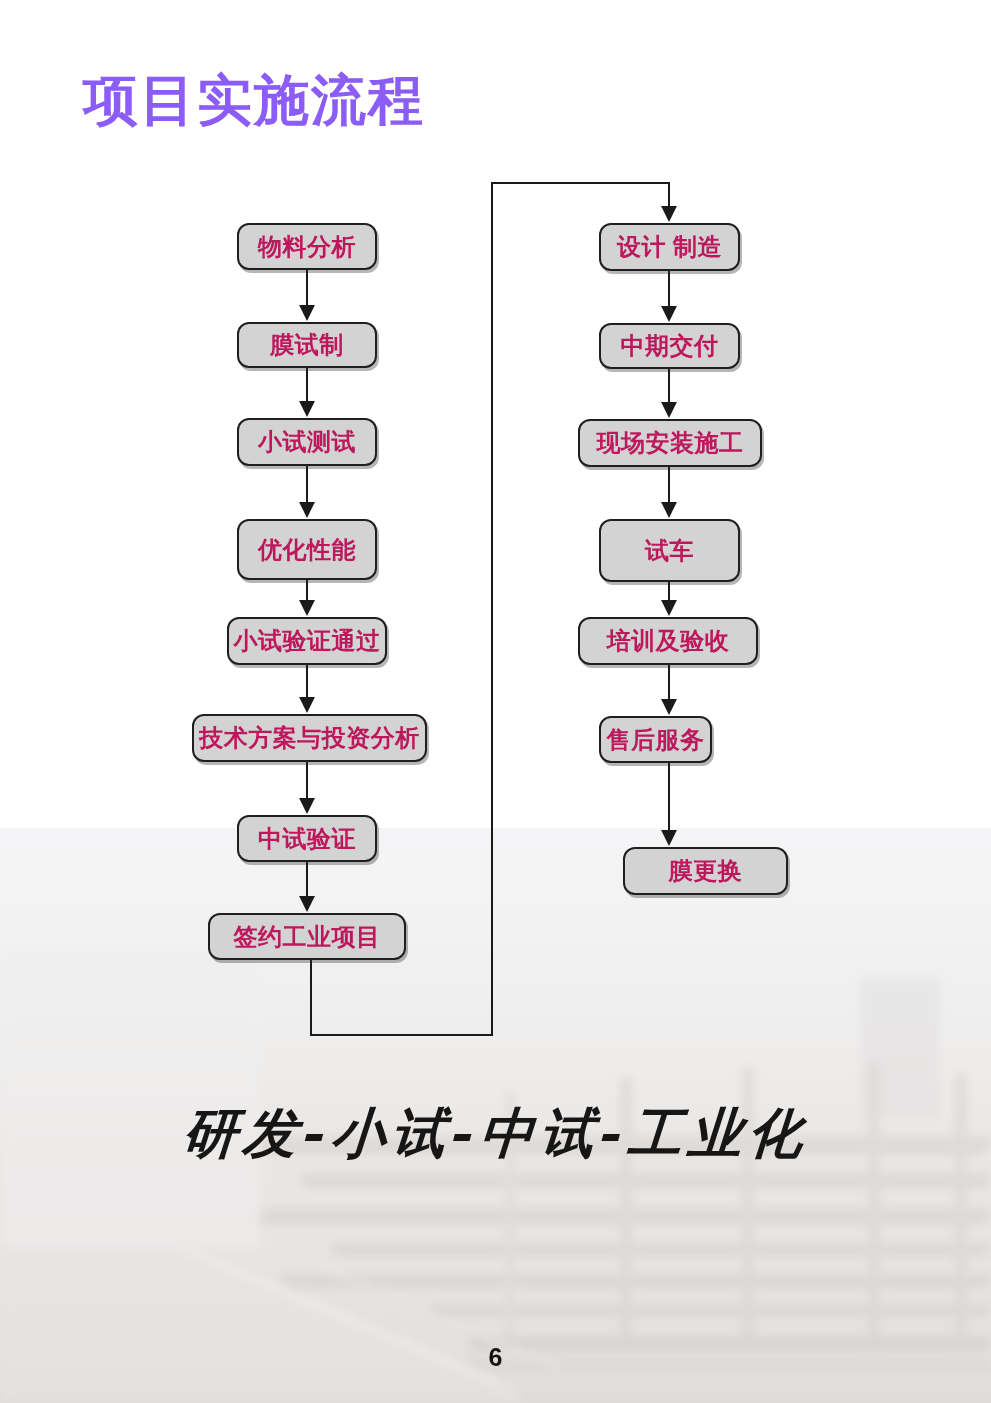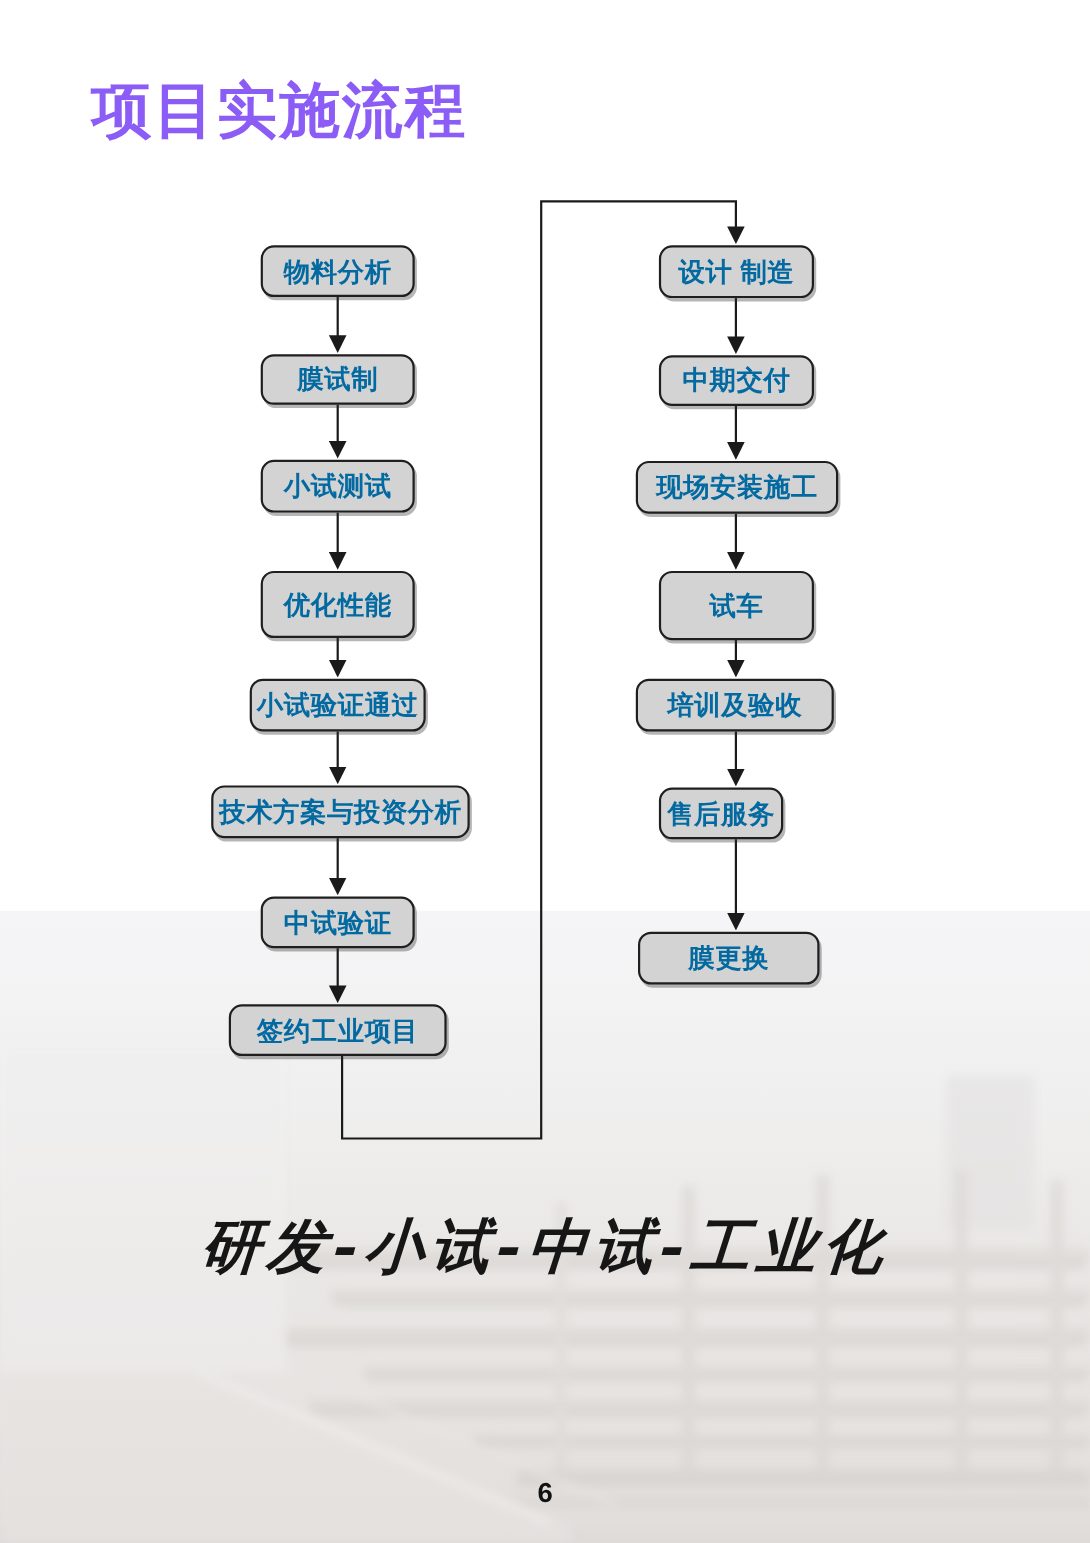--- a/index.html
+++ b/index.html
@@ -39,21 +39,21 @@
     position: absolute;
     background: #d3d3d3;
     border: 2px solid #1f1f1f;
     border-radius: 12px;
     box-shadow: 2px 3px 0 rgba(45,45,45,0.35);
     display: flex;
     align-items: center;
     justify-content: center;
     font-size: 24px;
     font-weight: 700;
-    color: #0369a1;
+    color: #be185d;
     white-space: nowrap;
     letter-spacing: 0.5px;
   }
 
   .slogan {
     position: absolute;
     left: 0; top: 1098px;
     width: 991px;
     text-align: center;
     font-family: "DejaVu Serif", serif;
@@ -159,17 +159,17 @@
 <div class="flow-box" style="left:192px;top:714px;width:235px;height:48px">技术方案与投资分析</div>
 <div class="flow-box" style="left:237px;top:815px;width:140px;height:47px">中试验证</div>
 <div class="flow-box" style="left:208px;top:913px;width:198px;height:47px">签约工业项目</div>
 
 <div class="flow-box" style="left:599px;top:223px;width:141px;height:48px">设计 制造</div>
 <div class="flow-box" style="left:599px;top:323px;width:141px;height:46px">中期交付</div>
 <div class="flow-box" style="left:578px;top:419px;width:184px;height:48px">现场安装施工</div>
 <div class="flow-box" style="left:599px;top:519px;width:141px;height:63px">试车</div>
 <div class="flow-box" style="left:578px;top:617px;width:180px;height:48px">培训及验收</div>
 <div class="flow-box" style="left:599px;top:716px;width:113px;height:47px">售后服务</div>
-<div class="flow-box" style="left:580px;top:847px;width:165px;height:48px">膜更换</div>
+<div class="flow-box" style="left:623px;top:847px;width:165px;height:48px">膜更换</div>
 
 <div class="slogan">研发-小试-中试-工业化</div>
 
 <div class="page-number">6</div>
 
 </body></html>

